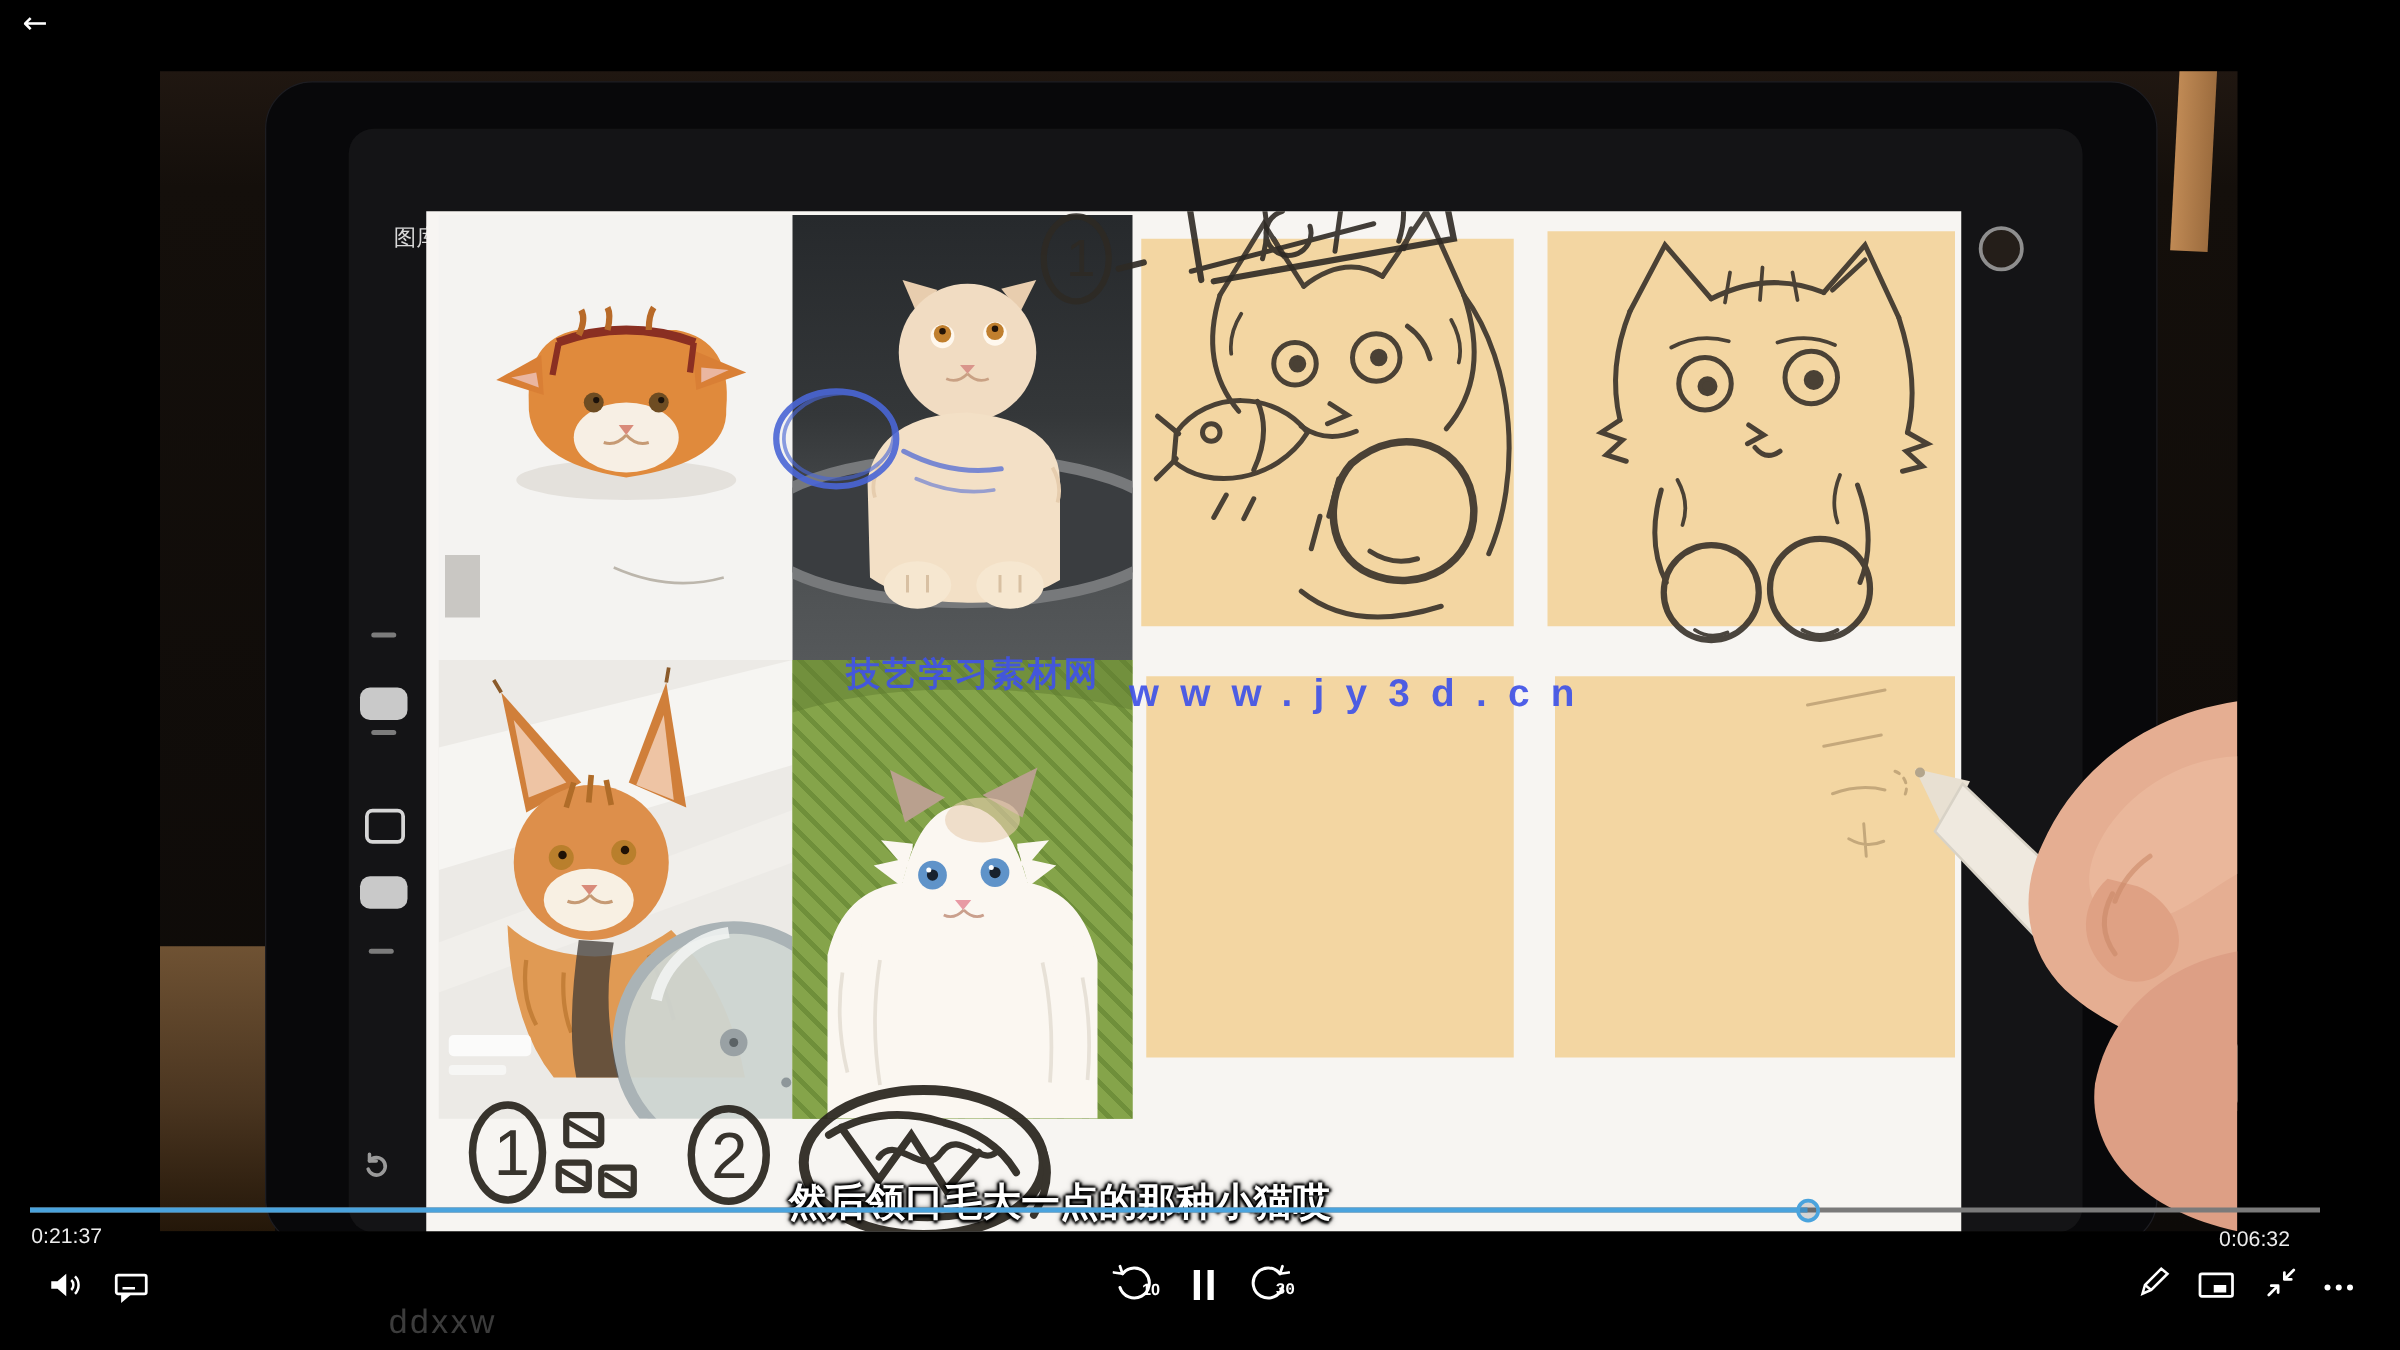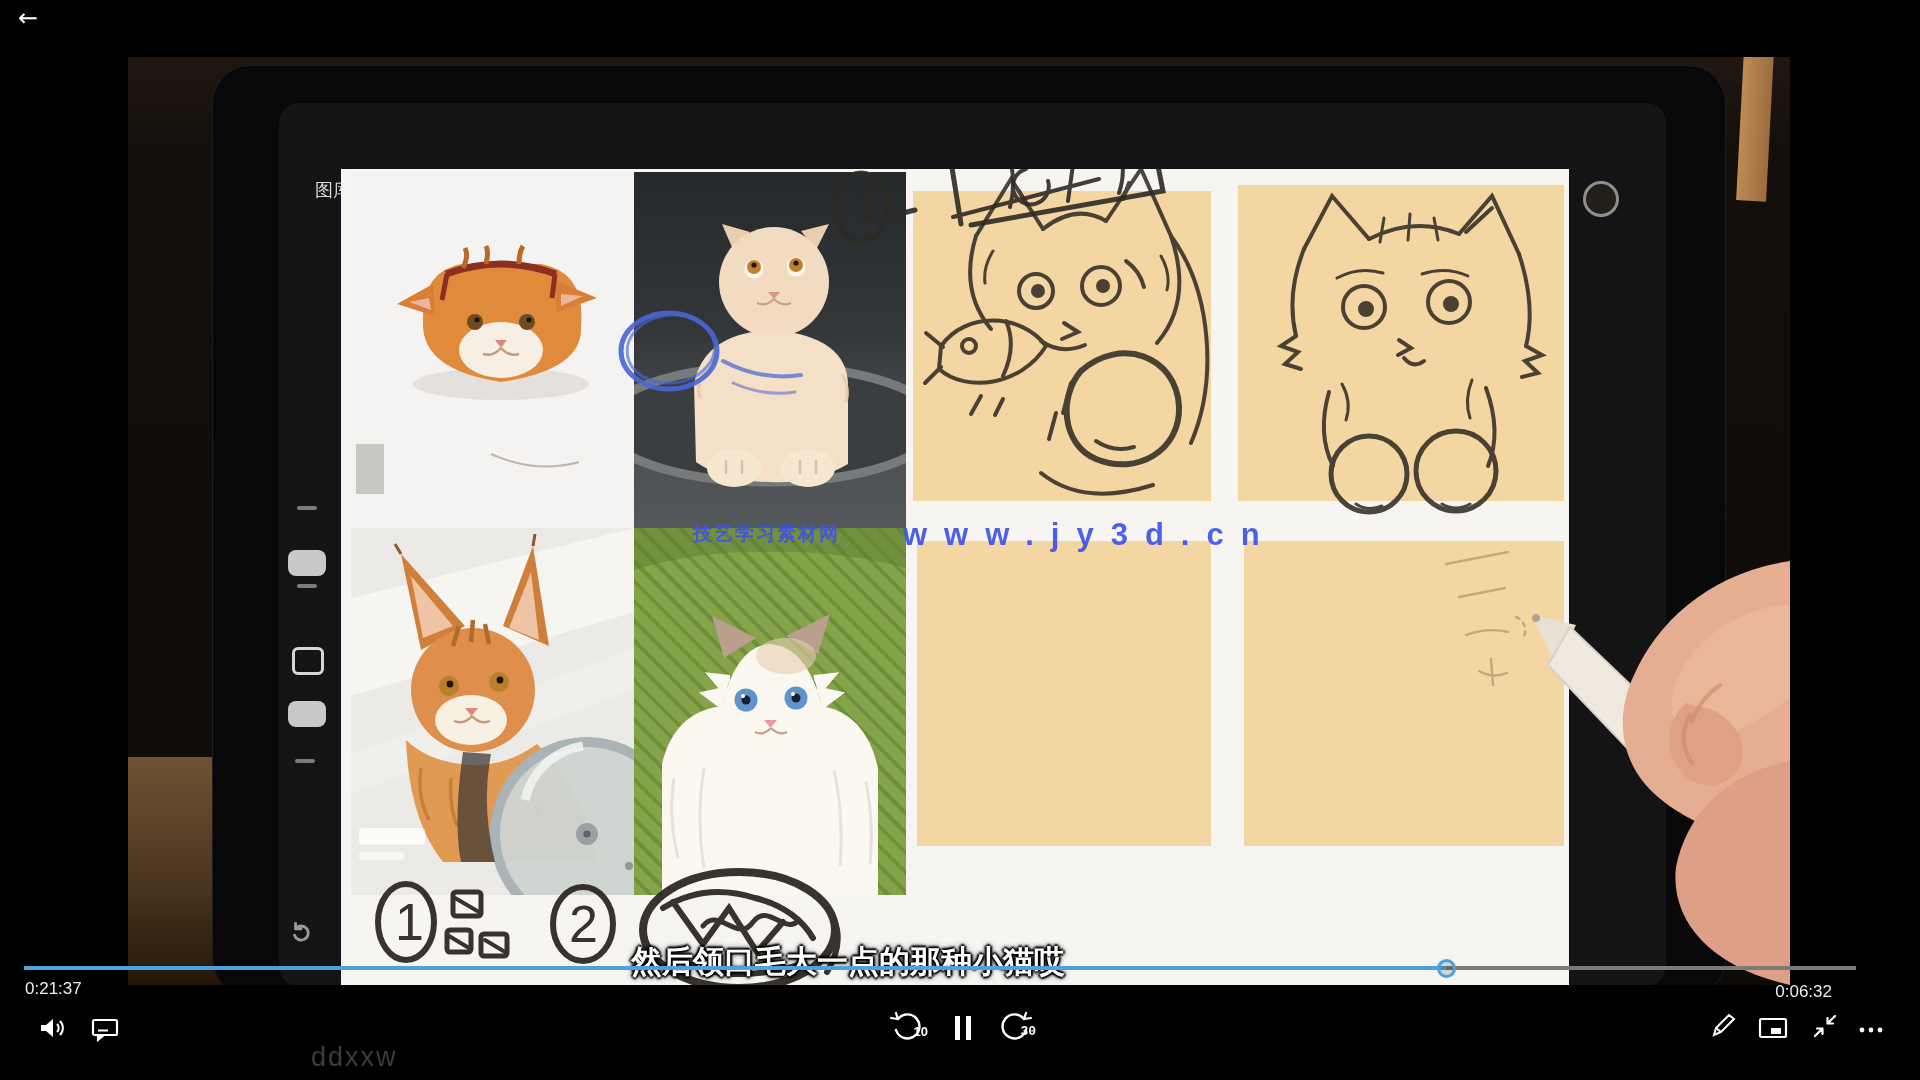--- a/index.html
+++ b/index.html
@@ -21,22 +21,22 @@
   #gallery-btn{left:36px;top:75px;}
   #color-swatch{left:1304px;top:78px;width:30px;height:30px;border-radius:50%;border:3px solid #8e8e8e;background:#241e19;}
   
   .dash{position:absolute;width:20px;height:4px;border-radius:2px;background:#7c7c7c;}
   .slider-handle{position:absolute;width:38px;height:26px;border-radius:8px;background:#c9c9c9;}
   #modify-btn{left:13px;top:544px;width:26px;height:22px;border:3px solid #d6d6d6;border-radius:6px;background:transparent;}
   
   #artcanvas{left:62px;top:66px;width:1228px;height:817px;background:#f7f5f2;overflow:hidden;}
   .photo{position:absolute;overflow:hidden;}
   .panel{position:absolute;}
-  #wm-site{left:352px;top:352px;font-size:19px;font-weight:bold;letter-spacing:2px;opacity:.92;}
-  #wm-url{left:562px;top:348px;font-size:31px;font-weight:bold;letter-spacing:17px;opacity:.92;}
+  #wm-site{left:336px;top:352px;font-size:27px;font-weight:bold;letter-spacing:2px;opacity:.92;}
+  #wm-url{left:562px;top:368px;font-size:31px;font-weight:bold;letter-spacing:17px;opacity:.92;}
   
   #subtitle{left:0;top:941px;width:1696px;text-align:center;color:#fff;font-size:31px;font-weight:bold;
     text-shadow:-2px 0 2px #000,2px 0 2px #000,0 -2px 2px #000,0 2px 2px #000,0 0 6px #000;}
   #timeline{left:24px;top:966px;width:1832px;height:4px;background:#7a7a7a;cursor:pointer;}
   #timeline-fill{position:absolute;left:0;top:0;height:4px;background:#4aa3dd;}
   #timeline-handle{position:absolute;top:-7px;width:13px;height:13px;border:3px solid #4aa3dd;border-radius:50%;background:rgba(20,30,40,.15);}
   .time{color:#ececec;font-size:17px;}
   .ctrl{position:absolute;width:42px;height:40px;display:flex;align-items:center;justify-content:center;cursor:pointer;}
   .skipnum{position:absolute;color:#fff;font-size:13px;font-weight:bold;left:0;right:0;top:18px;text-align:right;}
   #dd-watermark{left:311px;top:1042px;color:#3c3c3c;font-size:27px;letter-spacing:2px;}

